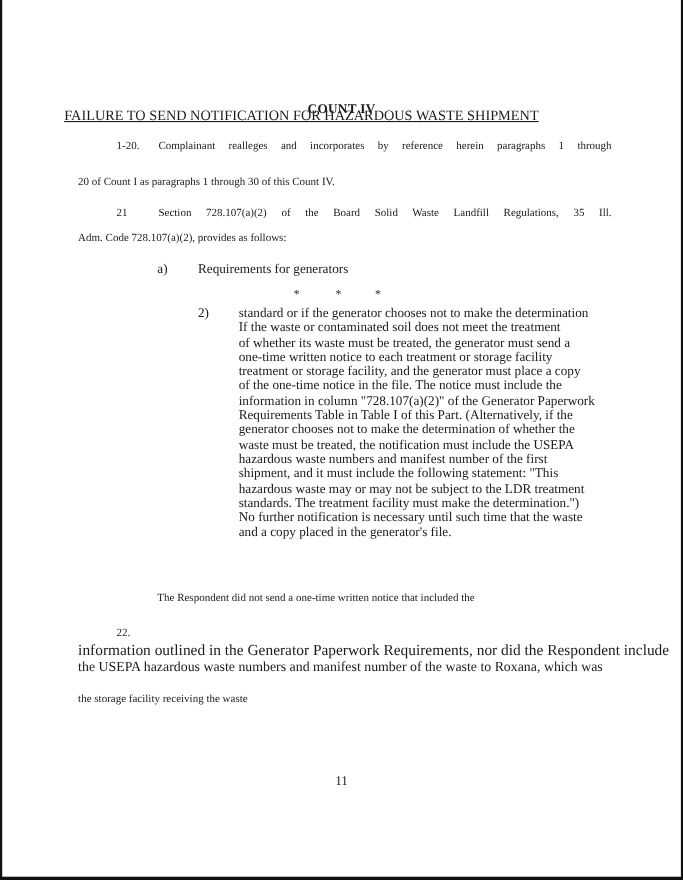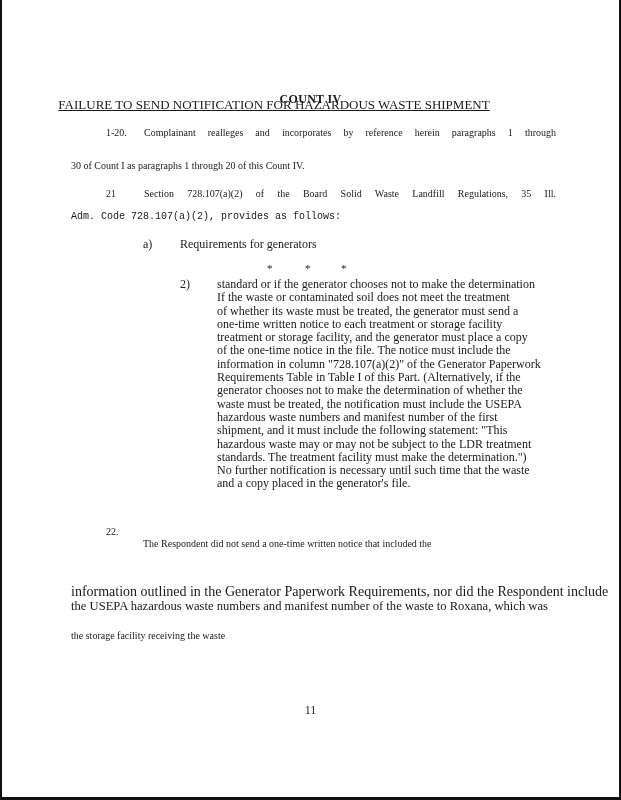--- a/index.html
+++ b/index.html
@@ -32,25 +32,25 @@
 </head>
 <body>
 
 <div class="page-frame"></div>
 
 <div class="abs count-title">COUNT IV</div>
 <div class="abs section-heading">FAILURE TO SEND NOTIFICATION FOR HAZARDOUS WASTE SHIPMENT</div>
 
 <div class="abs line" style="left:106px; top:127px;">1-20.</div>
 <div class="abs line" style="left:144px; top:127px; width:412px; text-align:justify; text-align-last:justify; white-space:normal;">Complainant realleges and incorporates by reference herein paragraphs 1 through</div>
-<div class="abs line" style="left:71px; top:160px;">30 of Count I as paragraphs 1 through 20 of this Count IV.</div>
+<div class="abs line" style="left:71px; top:160px;">20 of Count I as paragraphs 1 through 30 of this Count IV.</div>
 
 <div class="abs line" style="left:106px; top:188px;">21</div>
 <div class="abs line" style="left:144px; top:188px; width:412px; text-align:justify; text-align-last:justify; white-space:normal;">Section 728.107(a)(2) of the Board Solid Waste Landfill Regulations, 35 Ill.</div>
-<div class="abs line" style="left:71px; top:211px;font-family:Liberation Mono, monospace;">Adm. Code 728.107(a)(2), provides as follows:</div>
+<div class="abs line" style="left:71px; top:211px;">Adm. Code 728.107(a)(2), provides as follows:</div>
 
 <div class="abs line" style="left:143px; top:237px; font-size:12px;">a)</div>
 <div class="abs line" style="left:180px; top:237px; font-size:12px;">Requirements for generators</div>
 
 <div class="abs stars" style="left:267px; top:262px;">*</div>
 <div class="abs stars" style="left:305px; top:262px;">*</div>
 <div class="abs stars" style="left:341px; top:262px;">*</div>
 
 <div class="abs quote" style="left:180px; top:278px;">2)</div>
 <div class="block quote">
@@ -65,19 +65,19 @@
   <div>generator chooses not to make the determination of whether the</div>
   <div>waste must be treated, the notification must include the USEPA</div>
   <div>hazardous waste numbers and manifest number of the first</div>
   <div>shipment, and it must include the following statement:  "This</div>
   <div>hazardous waste may or may not be subject to the LDR treatment</div>
   <div>standards.  The treatment facility must make the determination.")</div>
   <div>No further notification is necessary until such time that the waste</div>
   <div>and a copy placed in the generator's file.</div>
 </div>
 
-<div class="abs line" style="left:106px; top:526px;">22.</div>
+<div class="abs line" style="left:106px; top:570px;">22.</div>
 <div class="abs line" style="left:143px; top:538px;">The Respondent did not send a one-time written notice that included the</div>
 <div class="abs line" style="left:71px; top:584px; font-size:14px;">information outlined in the Generator Paperwork Requirements, nor did the Respondent include</div>
 <div class="abs line" style="left:71px; top:599px; font-size:12.6px;">the USEPA hazardous waste numbers and manifest number of the waste to Roxana, which was</div>
 <div class="abs line" style="left:71px; top:630px;">the storage facility receiving the waste</div>
 
 <div class="abs page-num">11</div>
 
 </body></html>

